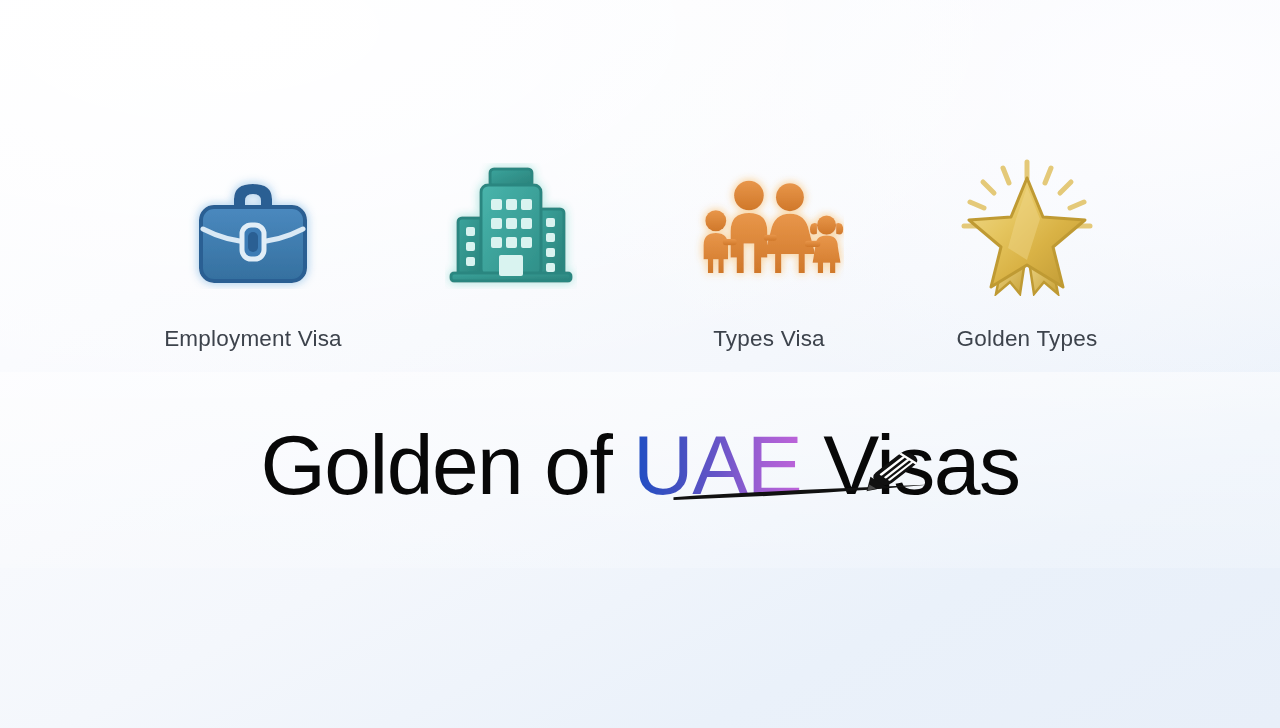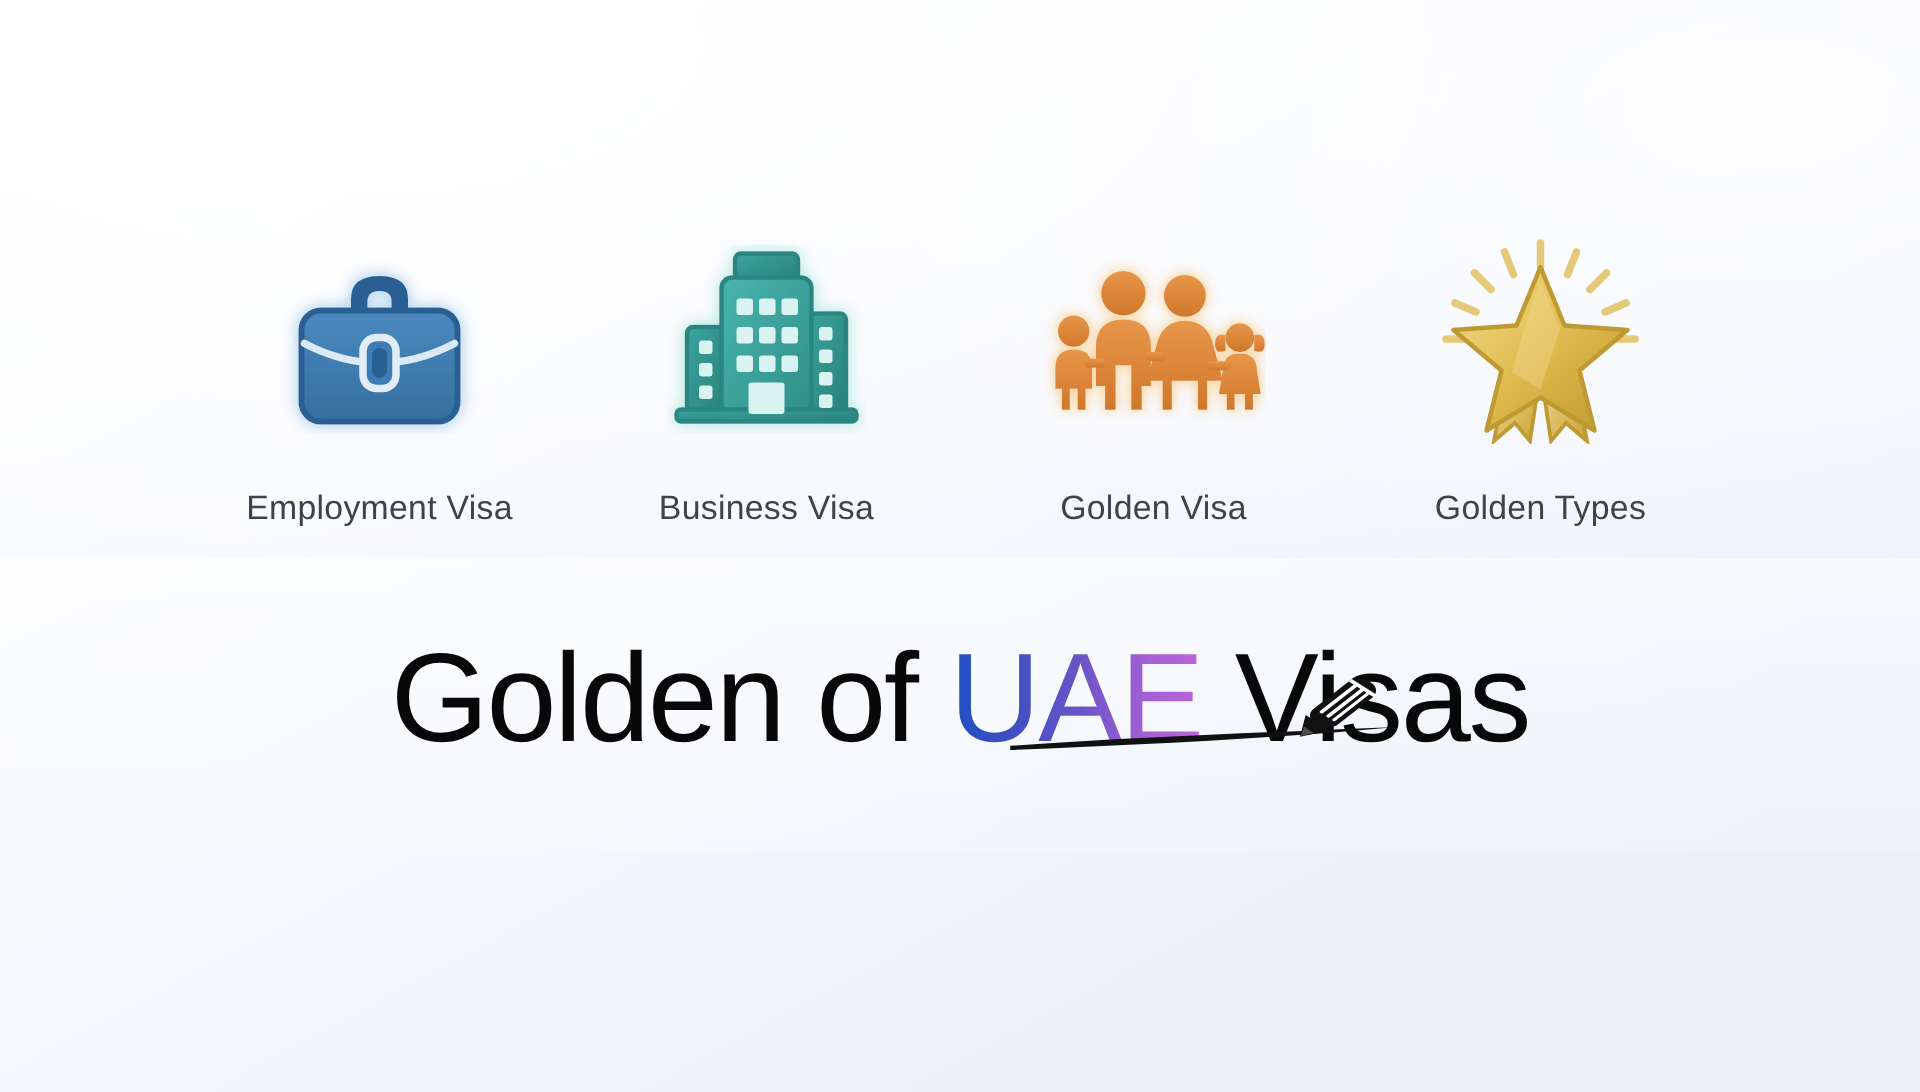--- a/index.html
+++ b/index.html
@@ -156,21 +156,20 @@
             <rect x="21" y="79" width="9" height="9" rx="2"></rect>
             <rect x="21" y="94" width="9" height="9" rx="2"></rect>
 
             <rect x="101" y="55" width="9" height="9" rx="2"></rect>
             <rect x="101" y="70" width="9" height="9" rx="2"></rect>
             <rect x="101" y="85" width="9" height="9" rx="2"></rect>
             <rect x="101" y="100" width="9" height="9" rx="2"></rect>
           </g>
         </svg>
       </div>
-      <div class="label">Business Visa</div>
     </div>
 
     <div class="card">
       <div class="icon-wrap">
         <svg width="172" height="126" viewBox="0 0 172 126" aria-hidden="true">
           <defs>
             <linearGradient id="fam" x1="0" y1="0" x2="0" y2="1">
               <stop offset="0" stop-color="#e8964a"></stop>
               <stop offset="1" stop-color="#d0782a"></stop>
             </linearGradient>
@@ -200,21 +199,21 @@
             <path d="M141 60 q-8-2-8 7 q0 8 8 5 z"></path>
             <path d="M163 60 q8-2 8 7 q0 8-8 5 z"></path>
             <path d="M152 74 q-13 0-13 13 l-3 18 h6 v12 h6 v-12 h8 v12 h6 v-12 h6 l-3-18 q0-13-13-13 z"></path>
 
             <rect x="33" y="78" width="16" height="7" rx="3.5"></rect>
             <rect x="80" y="73" width="15" height="7" rx="3.5"></rect>
             <rect x="127" y="80" width="18" height="7" rx="3.5"></rect>
           </g>
         </svg>
       </div>
-      <div class="label">Golden Visa</div>
+      <div class="label">Types Visa</div>
     </div>
 
     <div class="card">
       <div class="icon-wrap">
         <svg width="150" height="140" viewBox="0 0 150 140" aria-hidden="true">
           <defs>
             <linearGradient id="gold" x1="0" y1="0" x2="1" y2="1">
               <stop offset="0" stop-color="#f1dc94"></stop>
               <stop offset="38%" stop-color="#e5c55f"></stop>
               <stop offset="62%" stop-color="#d9b245"></stop>

